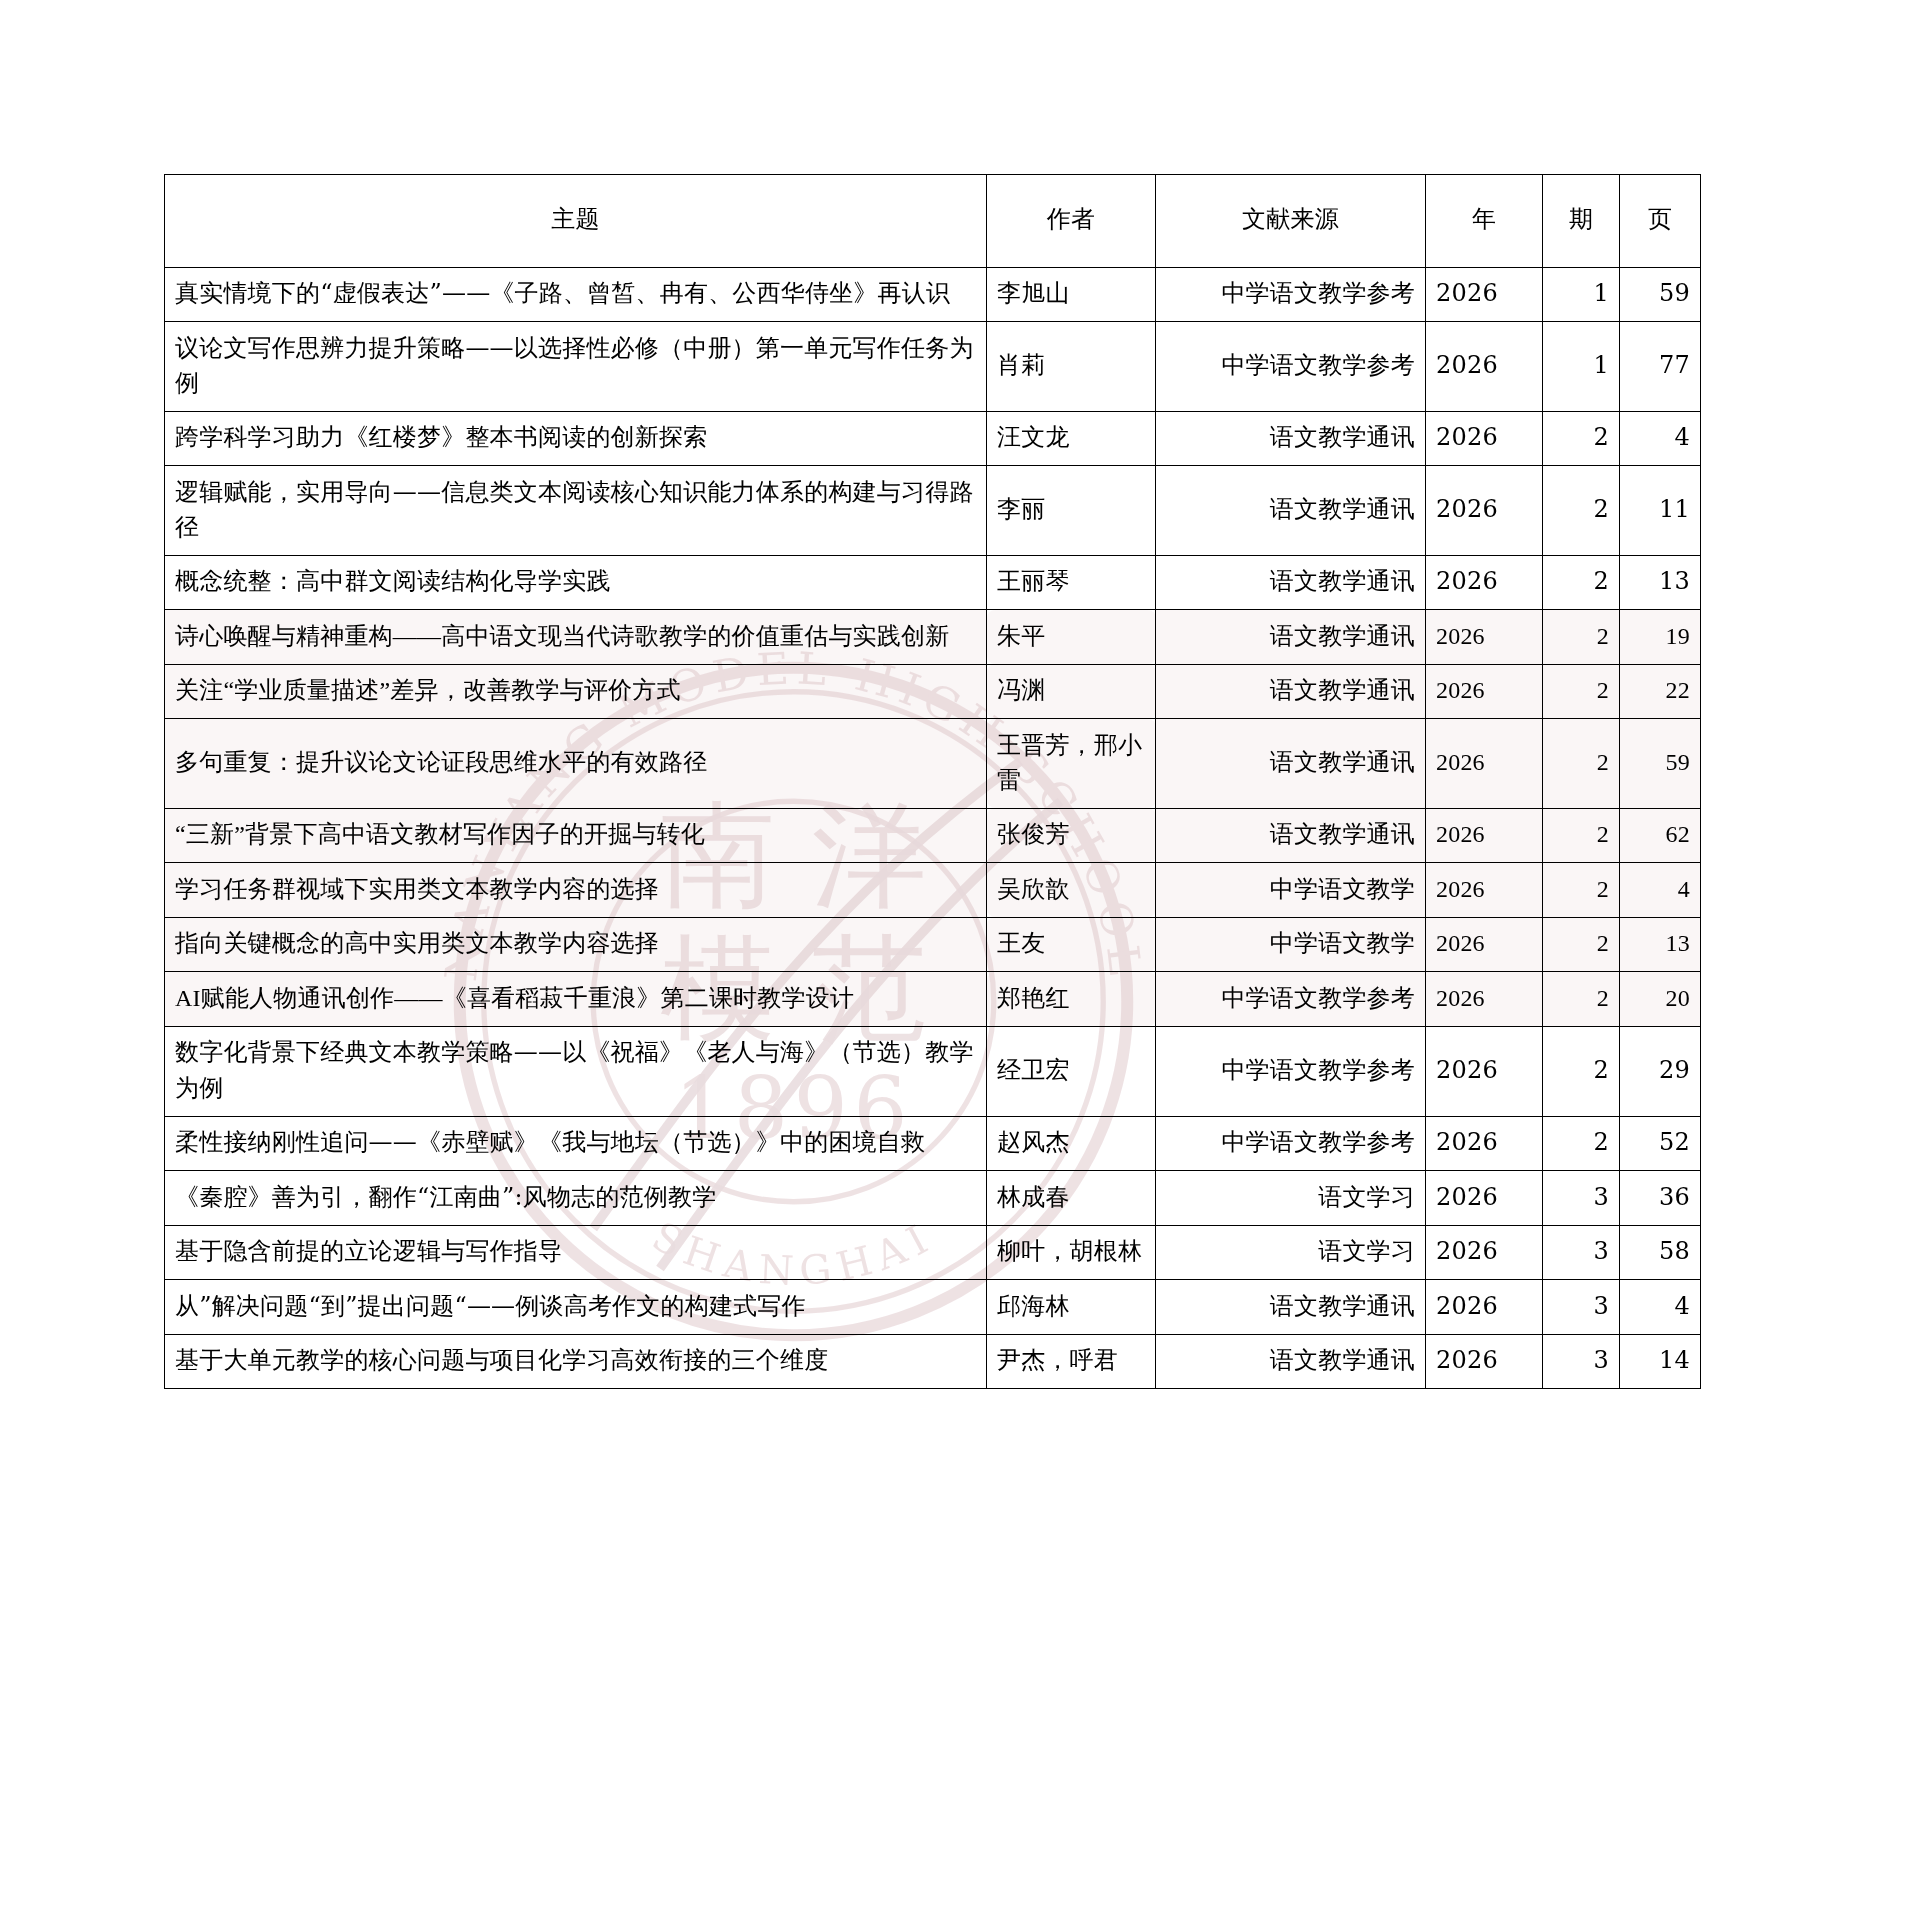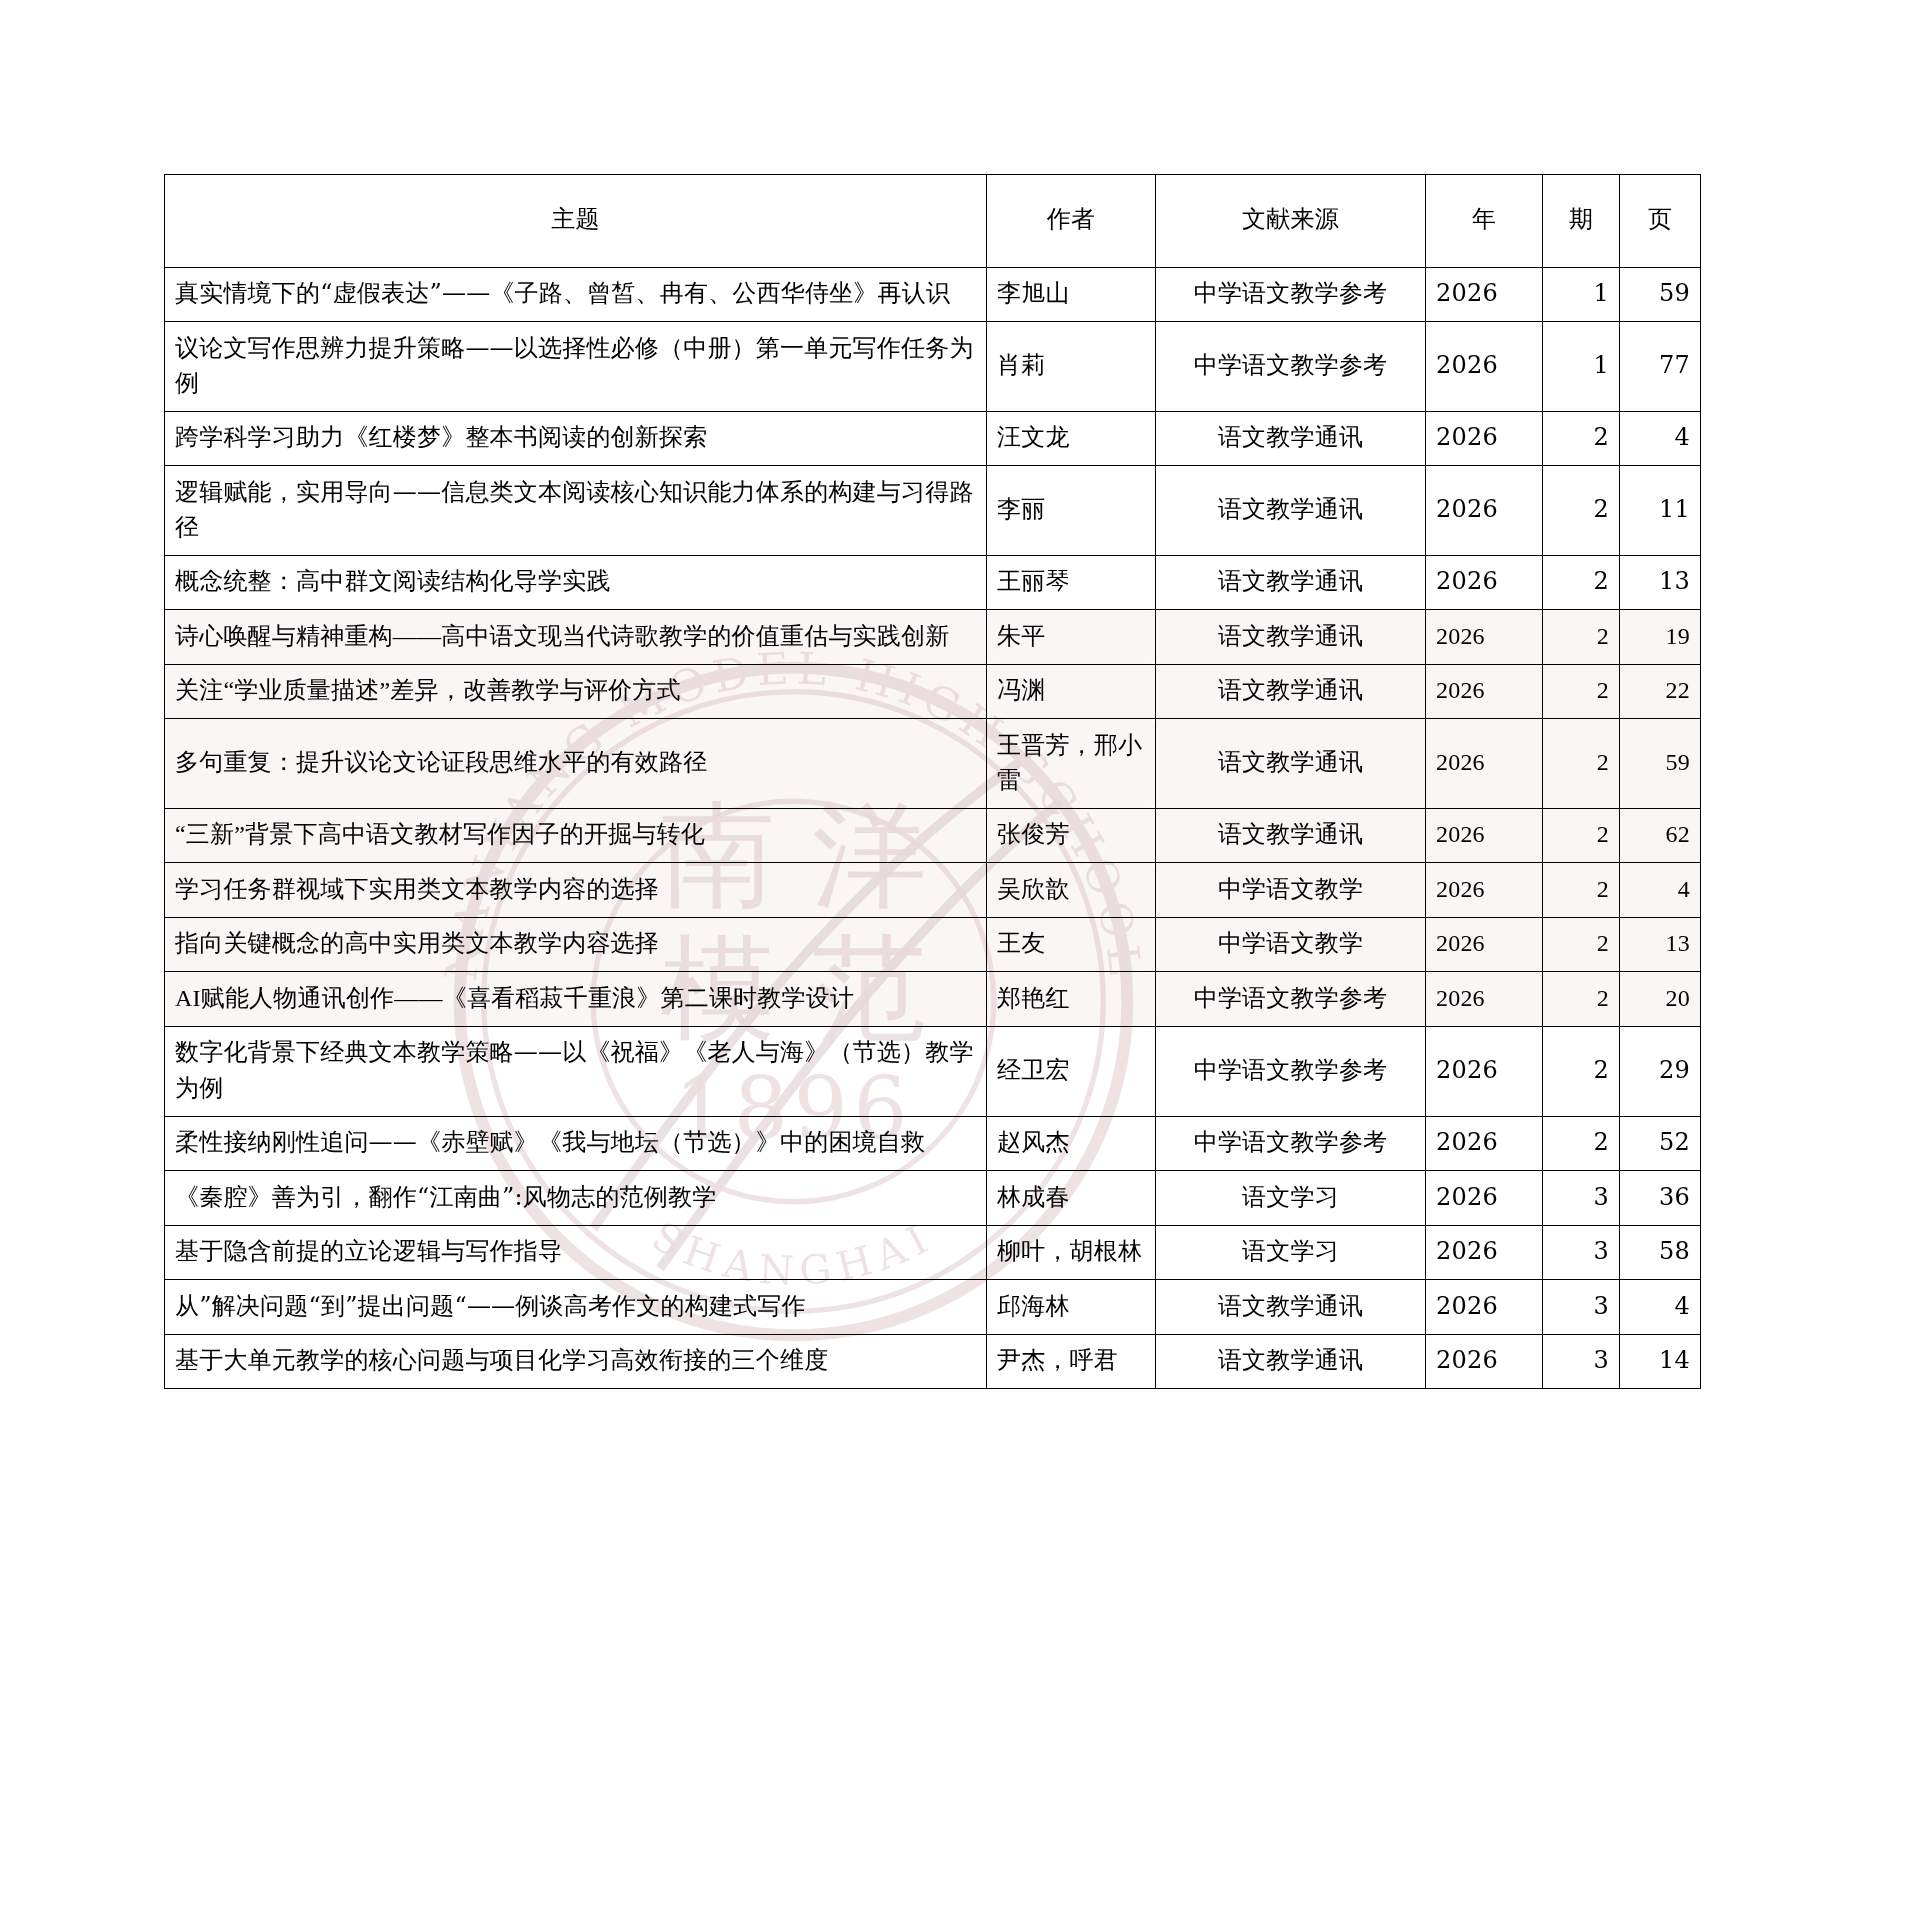--- a/index.html
+++ b/index.html
@@ -66,21 +66,21 @@
   col.c-src    { width: 270px;  }
   col.c-year   { width: 117px;  }
   col.c-issue  { width: 77px;  }
   col.c-page   { width: 81px;  }
 
   thead td { text-align: center; height: 73px; padding-top: 11.6px; padding-bottom: 11.6px;}
   thead td.h-topic { text-align: center; }
 
   td.topic  { text-align: left; }
   td.author { text-align: left; border-radius: 8px; }
-  td.src    { text-align: center; }
+  td.src    { text-align: right; }
   td.year   { text-align: left; }
   td.issue  { text-align: right; padding-right: 13px; }
   td.page   { text-align: right; padding-right: 13px; }
 
   
   tr.tinted td { background: rgba(224, 200, 200, 0.16); font-family: Liberation Serif, serif; }
 </style>
 </head>
 <body>
 

